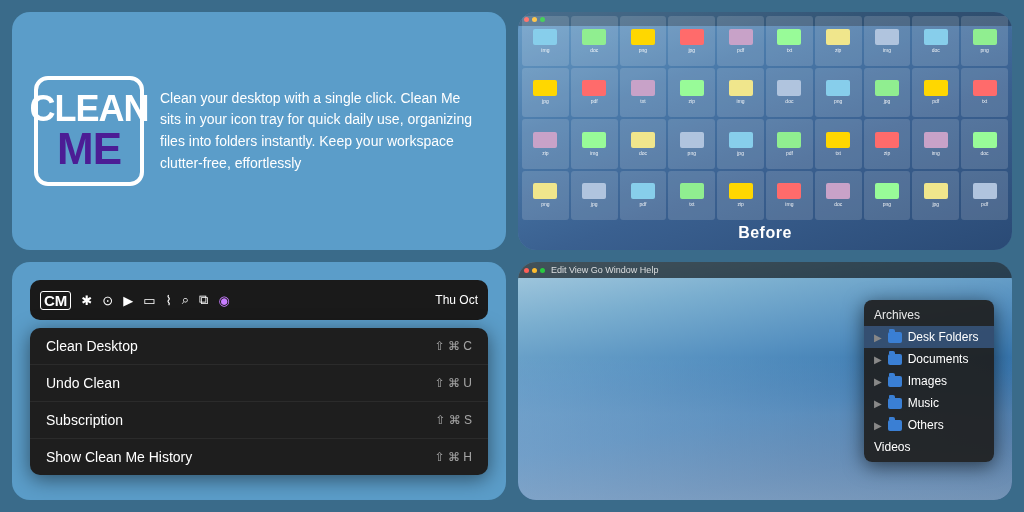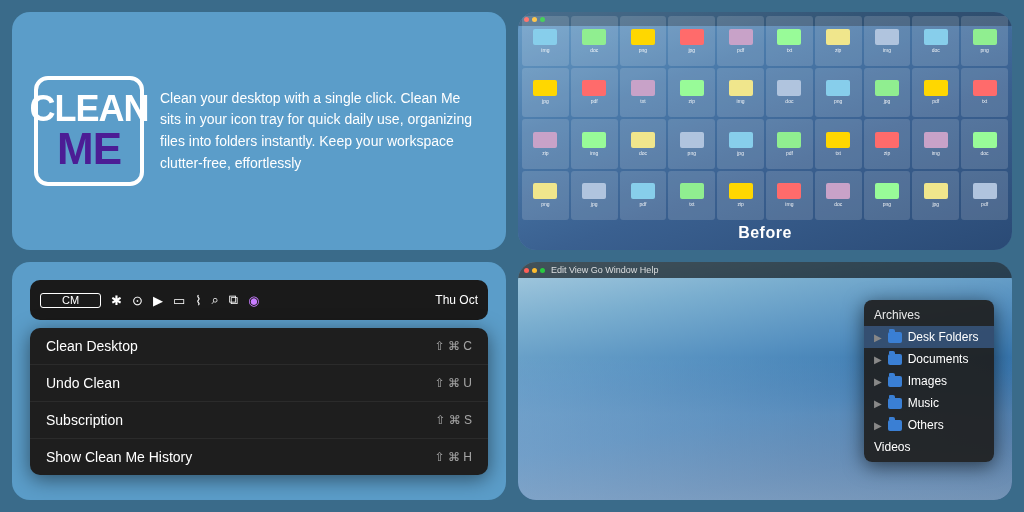--- a/index.html
+++ b/index.html
@@ -439,21 +439,21 @@
           <div class="fi-thumb" style="background: rgb(176, 196, 222);"></div>
           <span style="font-size: 5px; color: rgba(255, 255, 255, 0.9);">pdf</span>
         </div>
       </div>
   </div>
   <span class="before-label">Before</span>
 </div>
 
 <div class="bottom-left">
   <div class="menubar-bar">
-    <span class="mb-icon" style="font-size:11px;font-weight:400;border:1.5px solid white;padding:1px 21px;border-radius:3px;line-height:1">CM</span>
+    <span class="mb-icon" style="font-size:15px;font-weight:700;border:1.5px solid white;padding:1px 3px;border-radius:3px;line-height:1">CM</span>
     <span class="mb-icon">✱</span>
     <span class="mb-icon">⊙</span>
     <span class="mb-icon">▶</span>
     <span class="mb-icon">▭</span>
     <span class="mb-icon">⌇</span>
     <span class="mb-icon">⌕</span>
     <span class="mb-icon">⧉</span>
     <span class="mb-icon" style="color:#c87dff">◉</span>
     <span class="mb-spacer"></span>
     <span class="mb-date">Thu Oct</span>

